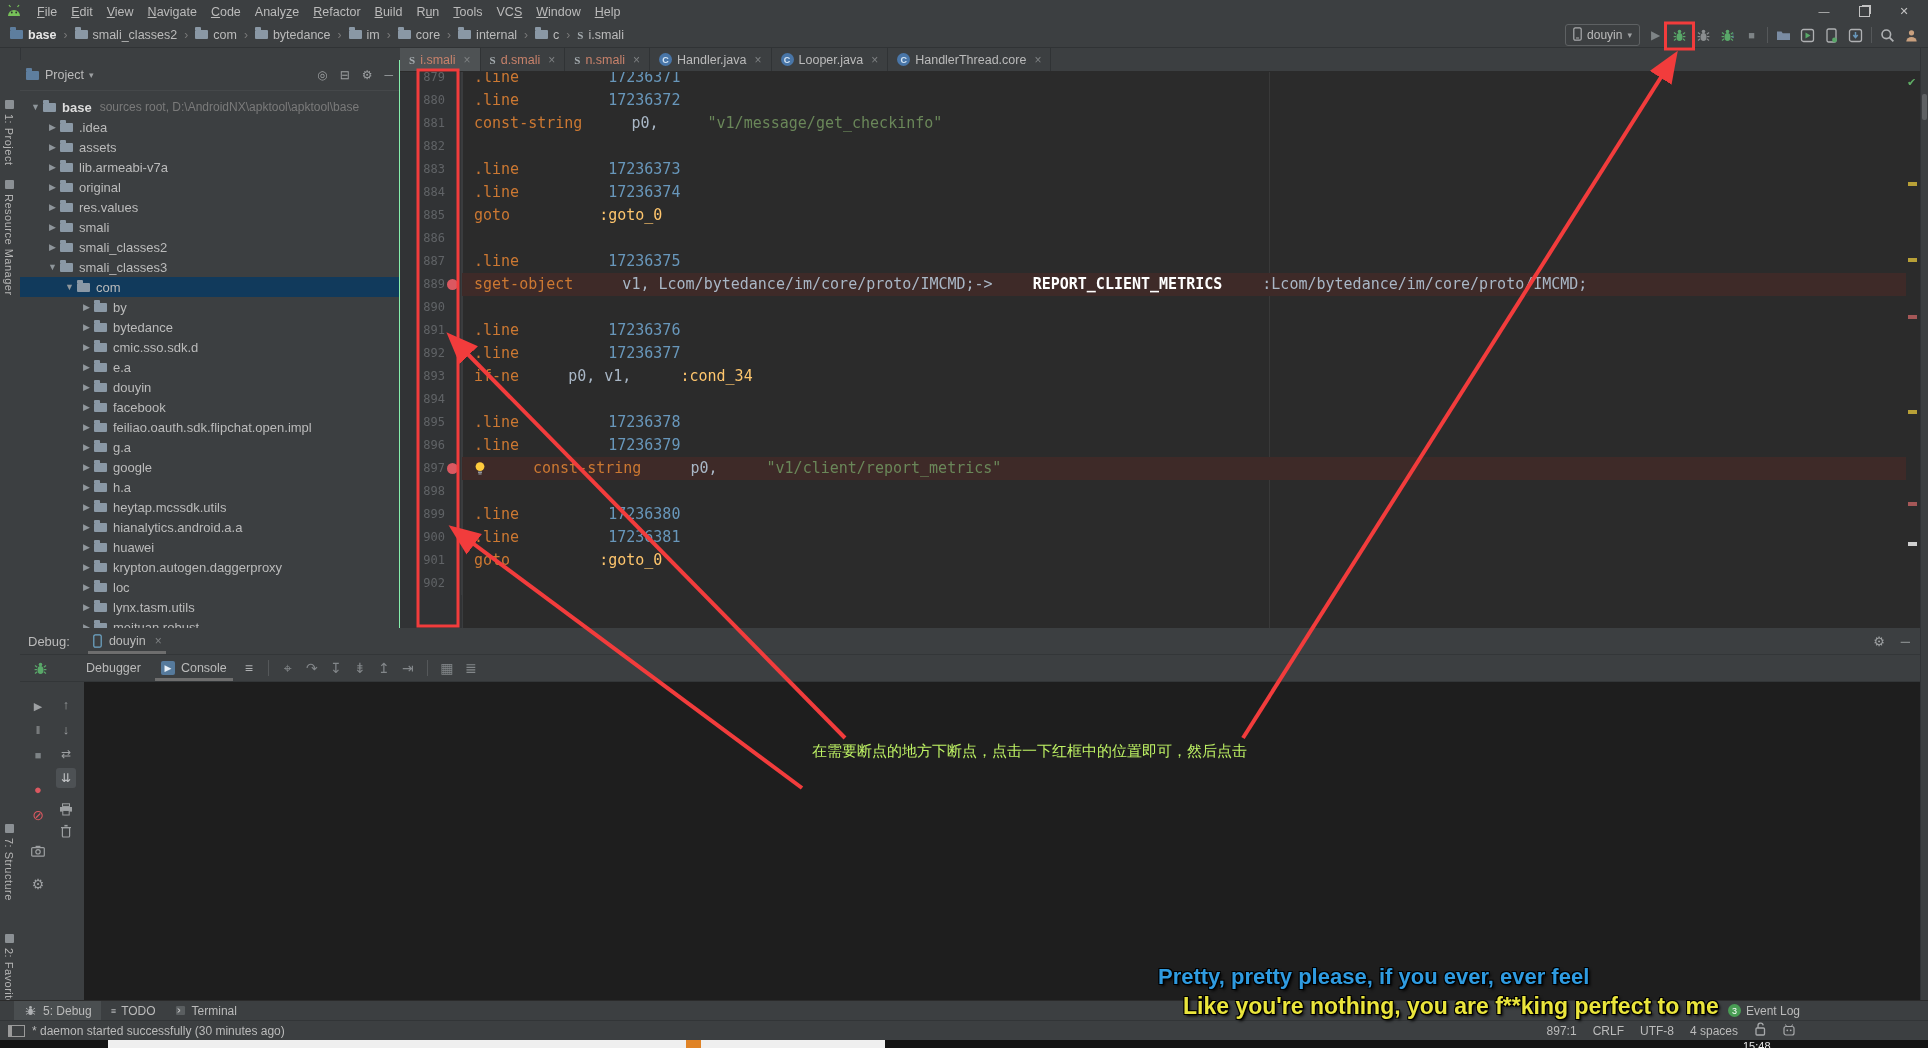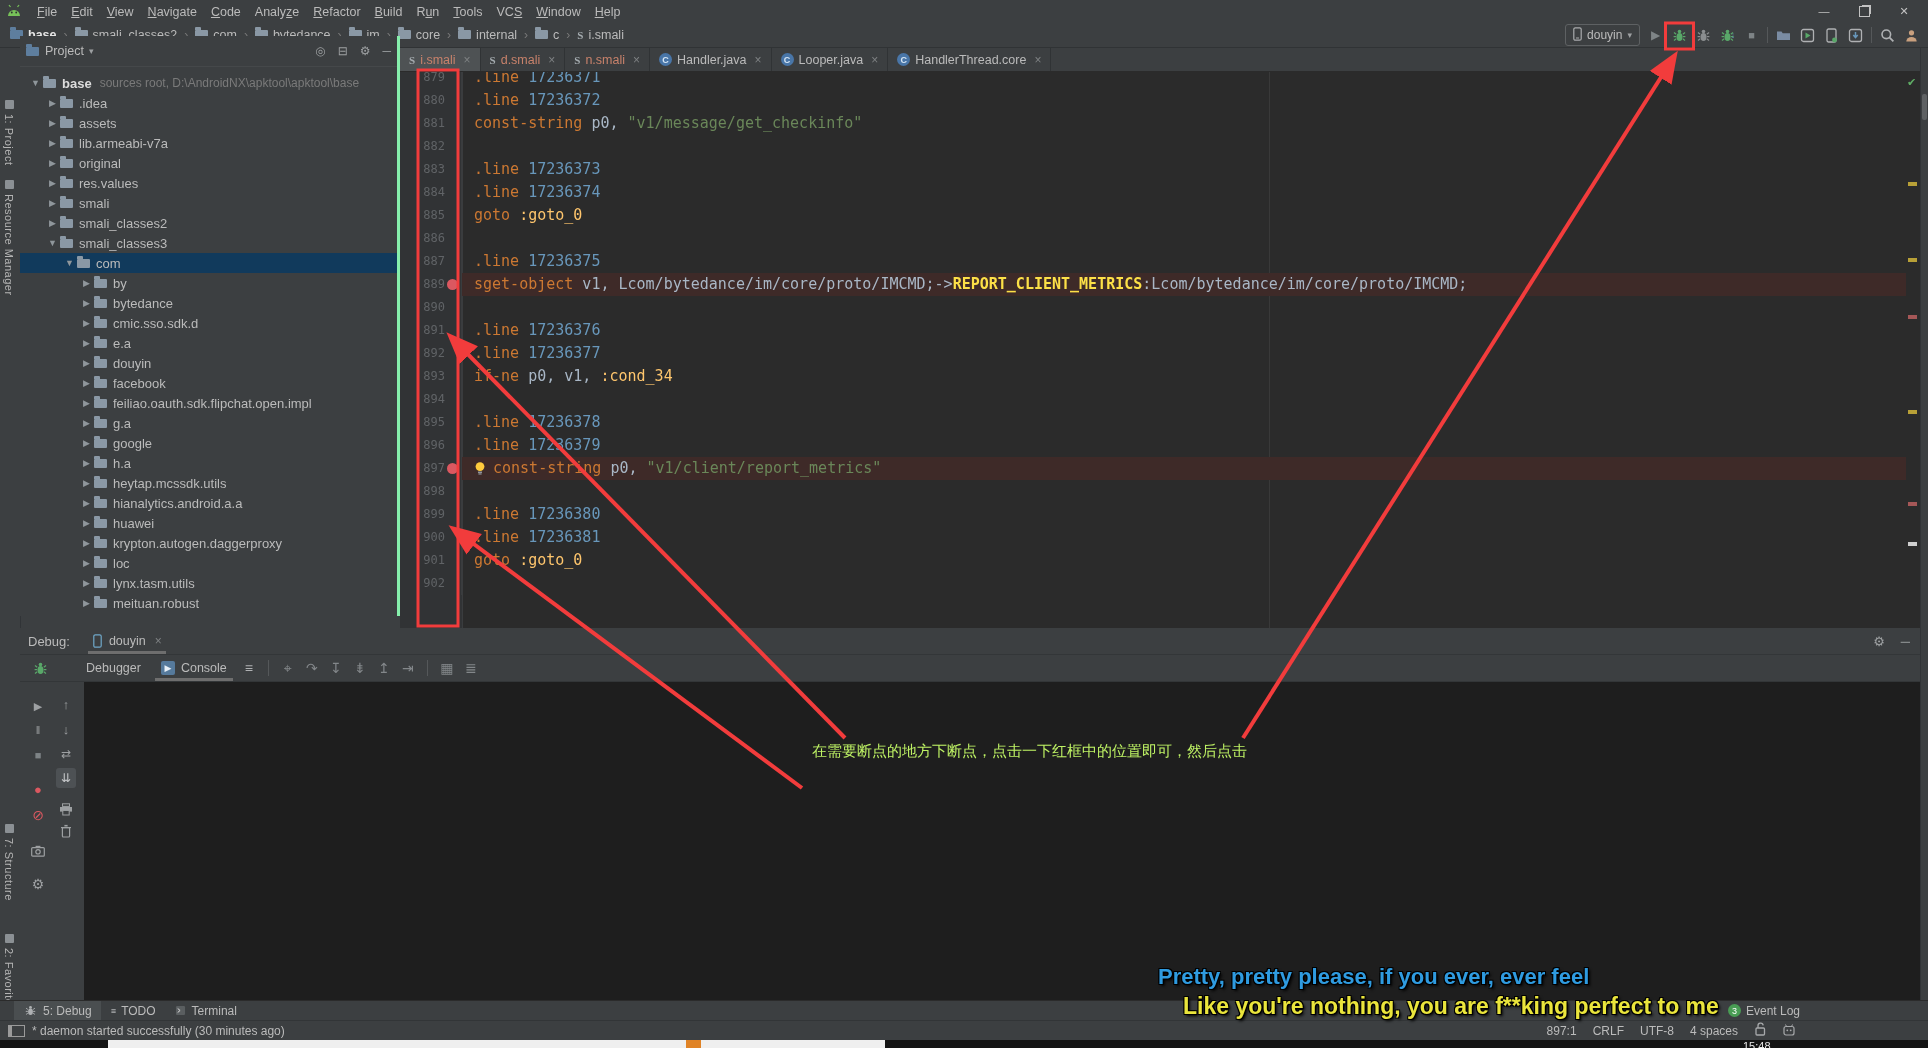--- a/index.html
+++ b/index.html
@@ -26,21 +26,21 @@
   .sic{color:#A3AAAE;font-weight:bold;font-size:11px;font-family:"Liberation Serif",serif;}
   #tool-cluster{position:absolute;right:8px;top:22px;height:26px;display:flex;align-items:center;gap:7px;}
   #device-combo{display:flex;align-items:center;gap:5px;border:1px solid #5E6163;border-radius:3px;height:20px;padding:0 7px;color:#BBBBBB;font-size:12px;background:#3C3F41;}
   .tbtn{width:17px;height:17px;display:flex;align-items:center;justify-content:center;font-size:13px;color:#AFB1B3;}
   .tsep{width:1px;height:16px;background:#55585A;}
   
   #left-stripe{left:0;top:48px;width:20px;height:992px;background:#3C3F41;border-right:1px solid #313437;}
   .vlabel{position:absolute;left:3px;writing-mode:vertical-rl;color:#B5B5B5;font-size:11px;letter-spacing:.5px;}
   .stripe-ic{position:absolute;left:5px;width:9px;height:9px;background:#8B9094;border-radius:1px;}
   
-  #project-panel{left:20px;top:36px;width:380px;height:580px;background:#3C3F41;border-right:3px solid #86efac;box-sizing:border-box;}
+  #project-panel{left:20px;top:60px;width:380px;height:580px;background:#3C3F41;border-right:1px solid #86efac;box-sizing:border-box;}
   #project-header{height:30px;display:flex;align-items:center;padding:0 6px;color:#BBBBBB;font-size:12.5px;border-bottom:1px solid #45484A;}
   #project-header .ph-icons{margin-left:auto;display:flex;gap:12px;color:#9DA0A2;font-size:12px;}
   #ptree{position:relative;padding-top:6px;overflow:hidden;height:540px;}
   .trow{height:20px;display:flex;align-items:center;color:#BBBBBB;font-size:13px;white-space:nowrap;}
   .trow .chev{width:15px;text-align:center;color:#8F969B;font-size:9px;flex:none;}
   .trow .fold{margin-right:6px;}
   .trow.sel{background:#113A5C;}
   .trow .blabel{font-weight:bold;color:#DCDCDC;}
   .trow .suffix{color:#7A7A7A;margin-left:8px;font-size:12px;}
   
@@ -49,23 +49,23 @@
   .etab.active{background:#4E5254;}
   .etab .lbl.smali{color:#C8826B;}
   .jic{width:13px;height:13px;border-radius:50%;background:#4976A8;color:#D6E6F5;font-size:9px;font-weight:bold;display:flex;align-items:center;justify-content:center;flex:none;}
   .tclose{color:#7E8183;font-size:12px;margin-left:3px;}
   #editor-body{left:400px;top:72px;width:1520px;height:556px;background:#2B2B2B;overflow:hidden;}
   #gutterbase{position:absolute;left:0;top:0;bottom:0;width:62px;background:#313335;border-right:1px solid #3A3C3E;}
   #codewrap{position:absolute;left:0;top:-6px;right:0;}
   .crow{height:23px;display:flex;font-family:"DejaVu Sans Mono",monospace;font-size:15px;line-height:23px;}
   .gut{width:62px;background:#313335;border-right:1px solid #3A3C3E;color:#606366;font-size:12px;text-align:right;padding-right:16px;box-sizing:border-box;position:relative;flex:none;}
   .gut .bpdot{position:absolute;right:3px;top:6px;width:11px;height:11px;border-radius:50%;background:#DB5860;}
-  .cod{flex:1;padding-left:12px;color:#A9B7C6;white-space:pre;display:flex;align-items:center;}
+  .cod{flex:1;padding-left:12px;color:#A9B7C6;white-space:pre;display:flex;align-items:center;gap:40px;}
   .crow.bp .cod{background:#3E2A28;}
-  .tk-kw{color:#CC7832;}.tk-num{color:#6897BB;}.tk-str{color:#6A8759;}.tk-lbl{color:#FFC66D;}.tk-pl{color:#A9B7C6;}.tk-fld{color:#fde047;font-weight:bold;}
+  .tk-kw{color:#CC7832;}.tk-num{color:#6897BB;}.tk-str{color:#6A8759;}.tk-lbl{color:#FFC66D;}.tk-pl{color:#A9B7C6;}.tk-fld{color:#ffffff;font-weight:bold;}
   .bulb{margin-right:7px;flex:none;display:inline-flex;}
   #margin-line{position:absolute;left:869px;top:0;bottom:0;width:1px;background:#393939;}
   
   #estripe{left:1906px;top:72px;width:14px;height:556px;background:#2B2B2B;}
   .emark{position:absolute;left:2px;width:9px;height:4px;}
   #right-stripe{left:1920px;top:48px;width:8px;height:992px;background:#3C3F41;border-left:1px solid #313437;}
   
   #debug-panel{left:20px;top:628px;width:1900px;height:372px;background:#3C3F41;}
   #debug-header{height:26px;display:flex;align-items:center;border-bottom:1px solid #333638;position:relative;}
   #debug-header .dlabel{color:#BBBBBB;font-size:13px;margin-left:8px;}

